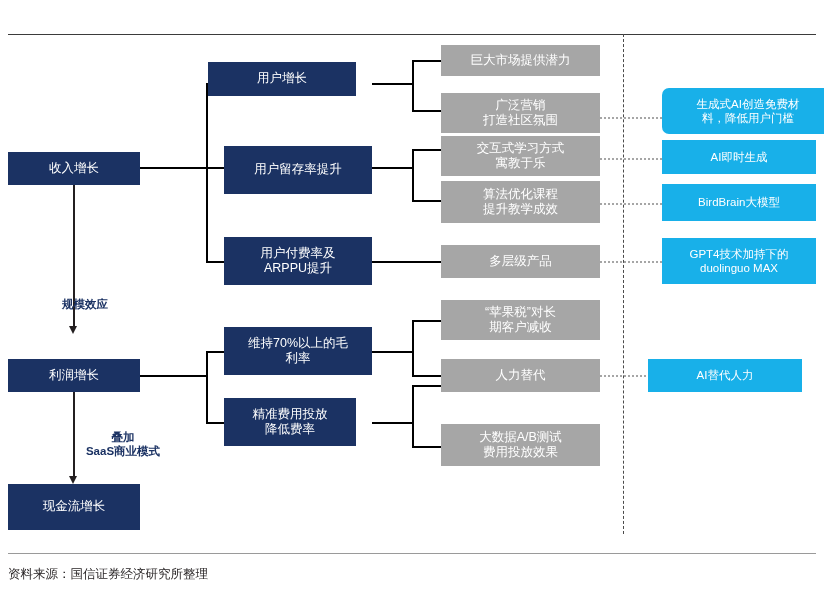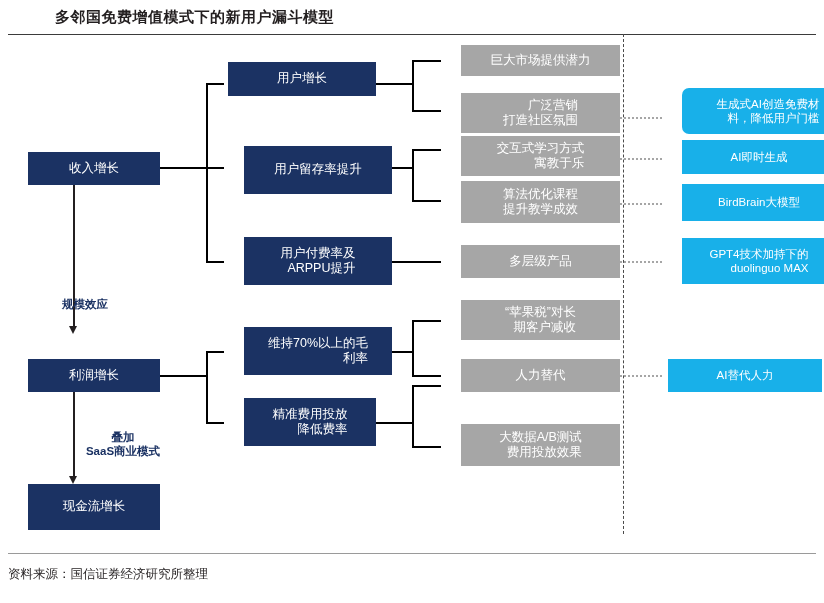--- a/index.html
+++ b/index.html
@@ -26,28 +26,27 @@
 
   .source-note {
     position: absolute; left: 8px; top: 566px;
     font-size: 12.5px; color: #231f20; white-space: nowrap;
   }
 
   
   .box {
     position: absolute;
     display: flex; align-items: center; justify-content: center;
-    text-align: right;
+    text-align: center;
     color: #ffffff;
     font-size: 12.5px;
     line-height: 1.22;
     padding: 2px 12px;
     white-space: pre-line;
     z-index: 4;
-    margin-left: 20px;
   }
   .box.navy { background: #1b3263; font-weight: normal; }
   .box.gray { background: #a6a6a6; }
   .box.cyan { background: #18b0e9; }
   .box.small { font-size: 11.5px; }
 
   
   .ln { position: absolute; background: #000000; z-index: 2; }
   .ln.h { height: 1.7px; }
   .ln.v { width: 1.7px; }
@@ -75,21 +74,20 @@
   .divider {
     position: absolute; width: 0; top: 34px; height: 500px;
     border-left: 1.8px dashed #4a4a4a; z-index: 1;
   }
 </style>
 </head>
 <body>
 
 <div id="page">
 
-  <div class="chart-title">多邻国免费增值模式下的新用户漏斗模型</div>
   <div class="rule top"></div>
   <div class="rule bottom"></div>
   <div class="source-note">资料来源：国信证券经济研究所整理</div>
 
   <div class="divider" style="left:623px;"></div>
 
   <div class="ln h" style="left:140px; top:167px; width:68px;"></div>
   <div class="ln v" style="left:206px; top:83px;  height:180px;"></div>
   <div class="ln h" style="left:206px; top:83px;  width:18px;"></div>
   <div class="ln h" style="left:206px; top:167px; width:18px;"></div>

